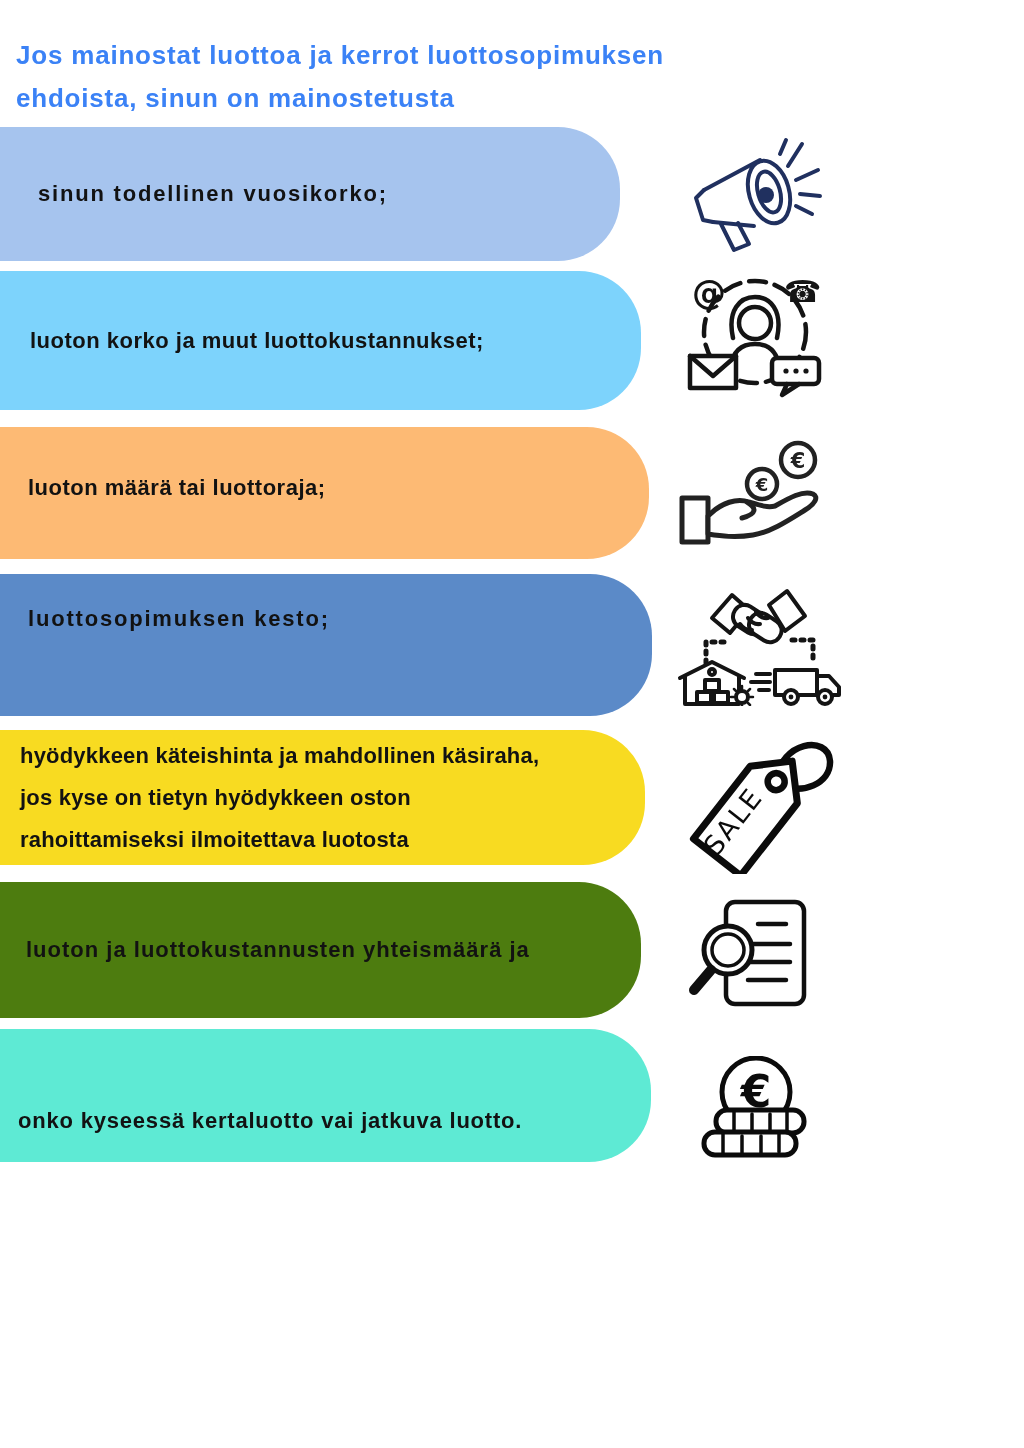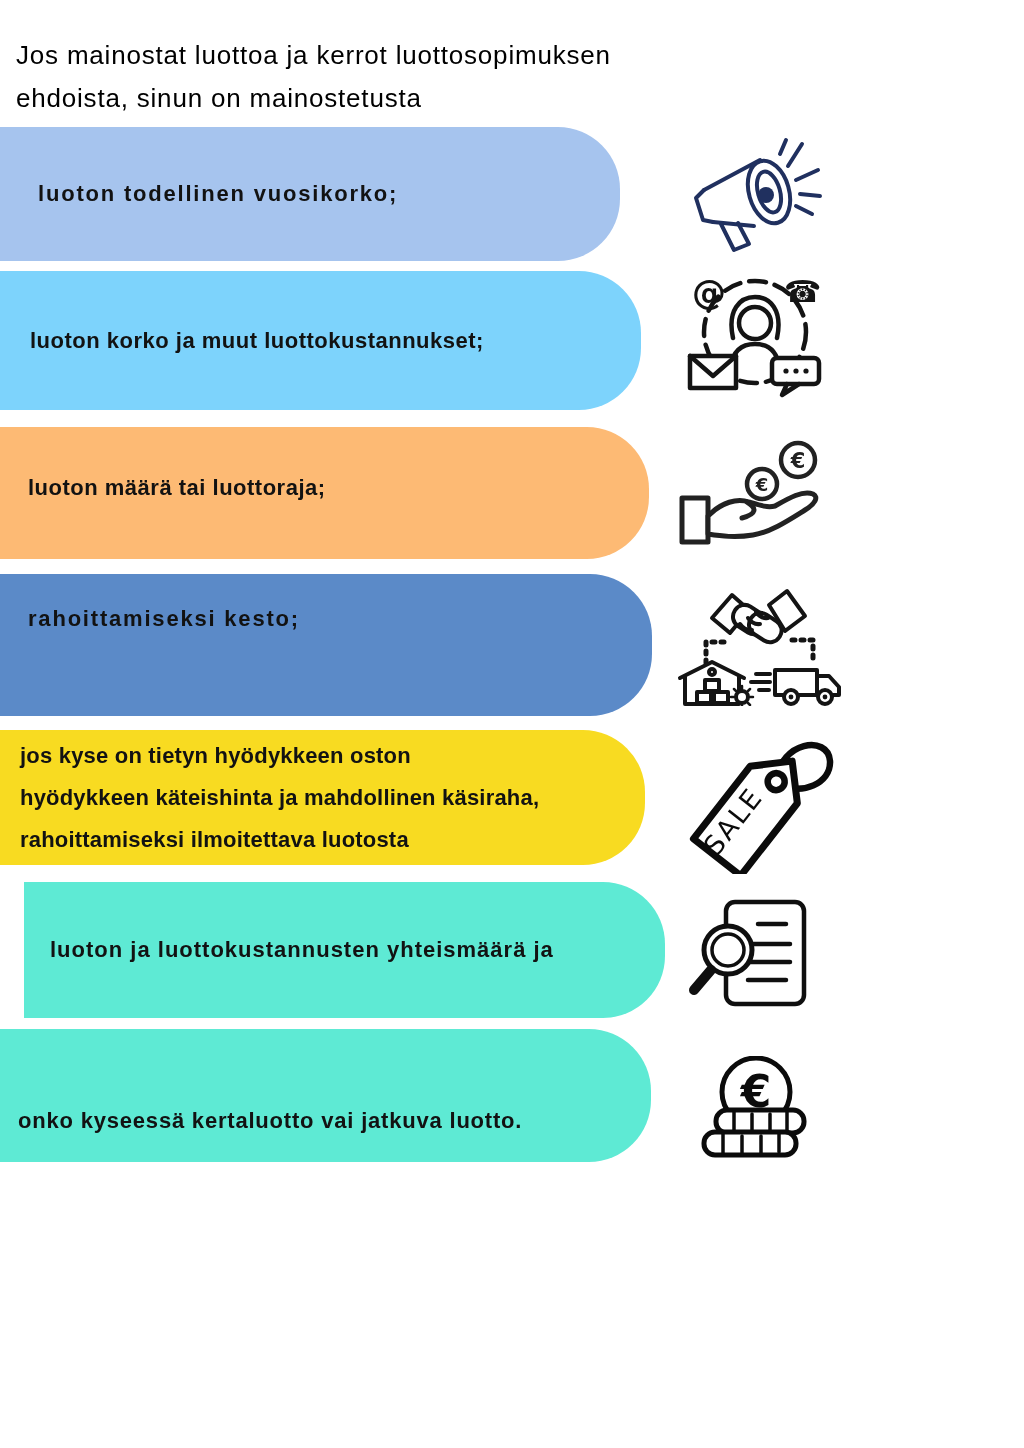--- a/index.html
+++ b/index.html
@@ -3,21 +3,21 @@
 <meta charset="utf-8">
 <style>
   * { margin:0; padding:0; box-sizing:border-box; }
   html,body { background:#ffffff; }
   #page {
     position:relative; width:1024px; height:1448px; background:#ffffff;
     font-family:"Liberation Sans","DejaVu Sans",sans-serif; color:#141414; overflow:hidden;
   }
   .title {
     position:absolute; left:16px; top:34px; width:800px;
-    font-size:26px; font-weight:normal; line-height:43px; letter-spacing:0.8px; color:#000000;
+    font-size:26px; font-weight:bold; line-height:43px; letter-spacing:0.8px; color:#3b82f6;
   }
   .pill { position:absolute; left:0; display:flex; border-radius:0 62px 62px 0; }
   .ptext { font-weight:bold; font-size:22px; color:#121212; }
   .r1 { top:127px; height:134px; width:620px; align-items:center; }
   .r1 .ptext { padding-left:38px; letter-spacing:1.8px; white-space:nowrap; }
   .r2 { top:271px; height:139px; width:641px; align-items:center; }
   .r2 .ptext { padding-left:30px; letter-spacing:0.5px; white-space:nowrap; }
   .r3 { top:427px; height:132px; width:649px; align-items:center; }
   .r3 .ptext { padding-left:28px; letter-spacing:0.5px; white-space:nowrap; padding-bottom:10px; }
   .r4 { top:574px; height:142px; width:652px; align-items:flex-start; }
@@ -34,51 +34,51 @@
 </style>
 </head>
 <body>
 
 <div id="page">
 
   <h1 class="title"><span>Jos mainostat luottoa ja kerrot luottosopimuksen</span><br><span>ehdoista, sinun on mainostetusta</span></h1>
 
   <div class="pill r1" style="background-color: rgb(166, 196, 238);">
     <div class="ptext">
-      <div>luoton todellinen vuosikorko;</div>
+      <div>sinun todellinen vuosikorko;</div>
     </div>
   </div>
 
   <div class="pill r2" style="background-color: #7dd3fc;">
     <div class="ptext">
       <div>luoton korko ja muut luottokustannukset;</div>
     </div>
   </div>
 
   <div class="pill r3" style="background-color: #fdba74;">
     <div class="ptext">
       <div>luoton määrä tai luottoraja;</div>
     </div>
   </div>
 
   <div class="pill r4" style="background-color: rgb(91, 138, 200);">
     <div class="ptext">
-      <div>rahoittamiseksi kesto;</div>
+      <div>luottosopimuksen kesto;</div>
     </div>
   </div>
 
   <div class="pill r5" style="background-color: rgb(248, 219, 33);">
     <div class="ptext">
+      <div>hyödykkeen käteishinta ja mahdollinen käsiraha,</div>
       <div>jos kyse on tietyn hyödykkeen oston</div>
-      <div>hyödykkeen käteishinta ja mahdollinen käsiraha,</div>
       <div>rahoittamiseksi ilmoitettava luotosta</div>
     </div>
   </div>
 
-  <div class="pill r6" style="background-color: #5eead4; margin-left: 24px;">
+  <div class="pill r6" style="background-color: #4d7c0f;">
     <div class="ptext">
       <div>luoton ja luottokustannusten yhteismäärä ja</div>
     </div>
   </div>
 
   <div class="pill r7" style="background-color: #5eead4;">
     <div class="ptext">
       <div>onko kyseessä kertaluotto vai jatkuva luotto.</div>
     </div>
   </div>

